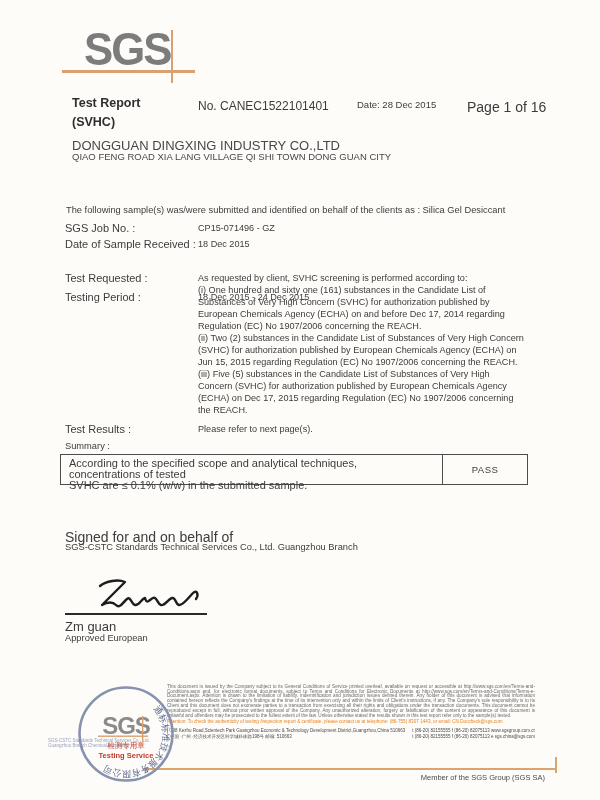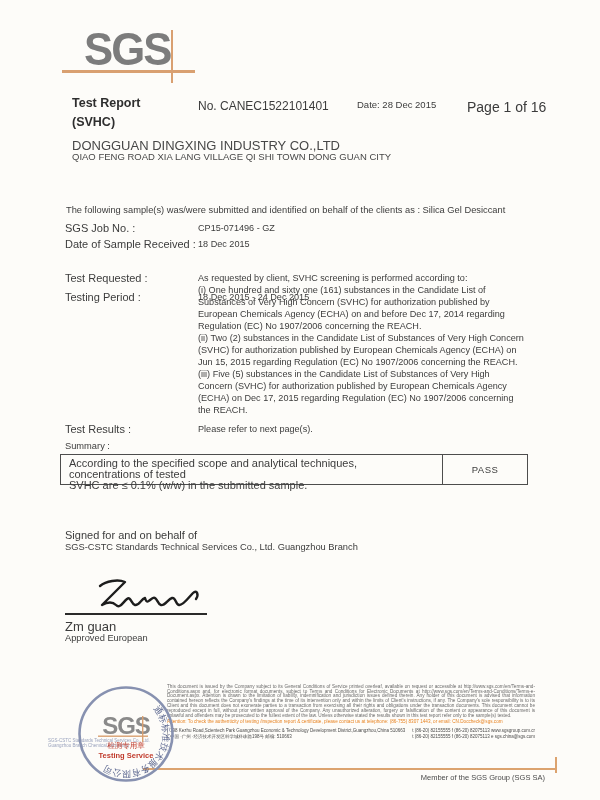--- a/index.html
+++ b/index.html
@@ -25,21 +25,21 @@
 
   .info-label { left:65px; font-size:11px; color:#3c3c3c; }
   .info-value { left:198px; font-size:9.1px; color:#3c3c3c; white-space:pre-line; line-height:12px; width:375px; }
   .r0 { top:222px; } .r1 { top:238px; } .r2 { top:255px;margin-top:36px; } .r3 { top:272px; } .r4 { top:423px; }
 
   .summary-heading { left:65px; top:441px; font-size:9.3px; color:#3c3c3c; }
   .summary-table { left:60px; top:454px; width:468px; height:31px; border:1.5px solid #4d4d4d; display:flex; background:transparent; }
   .summary-text { width:382px; border-right:1.5px solid #4d4d4d; padding:3px 24px 2px 8px; font-size:11px; line-height:11px; white-space:pre-line; color:#3c3c3c; }
   .summary-pass { flex:1; display:flex; align-items:center; justify-content:center; font-size:9.5px; color:#3c3c3c; letter-spacing:0.5px; }
 
-  .signed-1 { left:65px; top:529px; font-size:11px; color:#3c3c3c; }
+  .signed-1 { left:65px; top:529px; font-size:14px; color:#3c3c3c; }
   .signed-2 { left:65px; top:542px; font-size:9.3px; color:#3c3c3c; }
   .sig-svg  { left:92px; top:574px; }
   .sig-line { left:65px; top:613px; width:142px; height:2px; background:#2a2a2a; }
   .signer-name  { left:65px; top:619px; font-size:13px; color:#3c3c3c; }
   .signer-title { left:65px; top:633px; font-size:9.3px; color:#3c3c3c; }
 
   
   .seal { left:76px; top:684px; width:100px; height:100px; z-index:3; }
   .seal-company { left:48px; top:738px; width:150px; z-index:2; }
   .seal-company .shrink { width:300px; transform:scale(0.5); transform-origin:0 0; font-size:9px; line-height:10px; color:#9aa3bd; }

